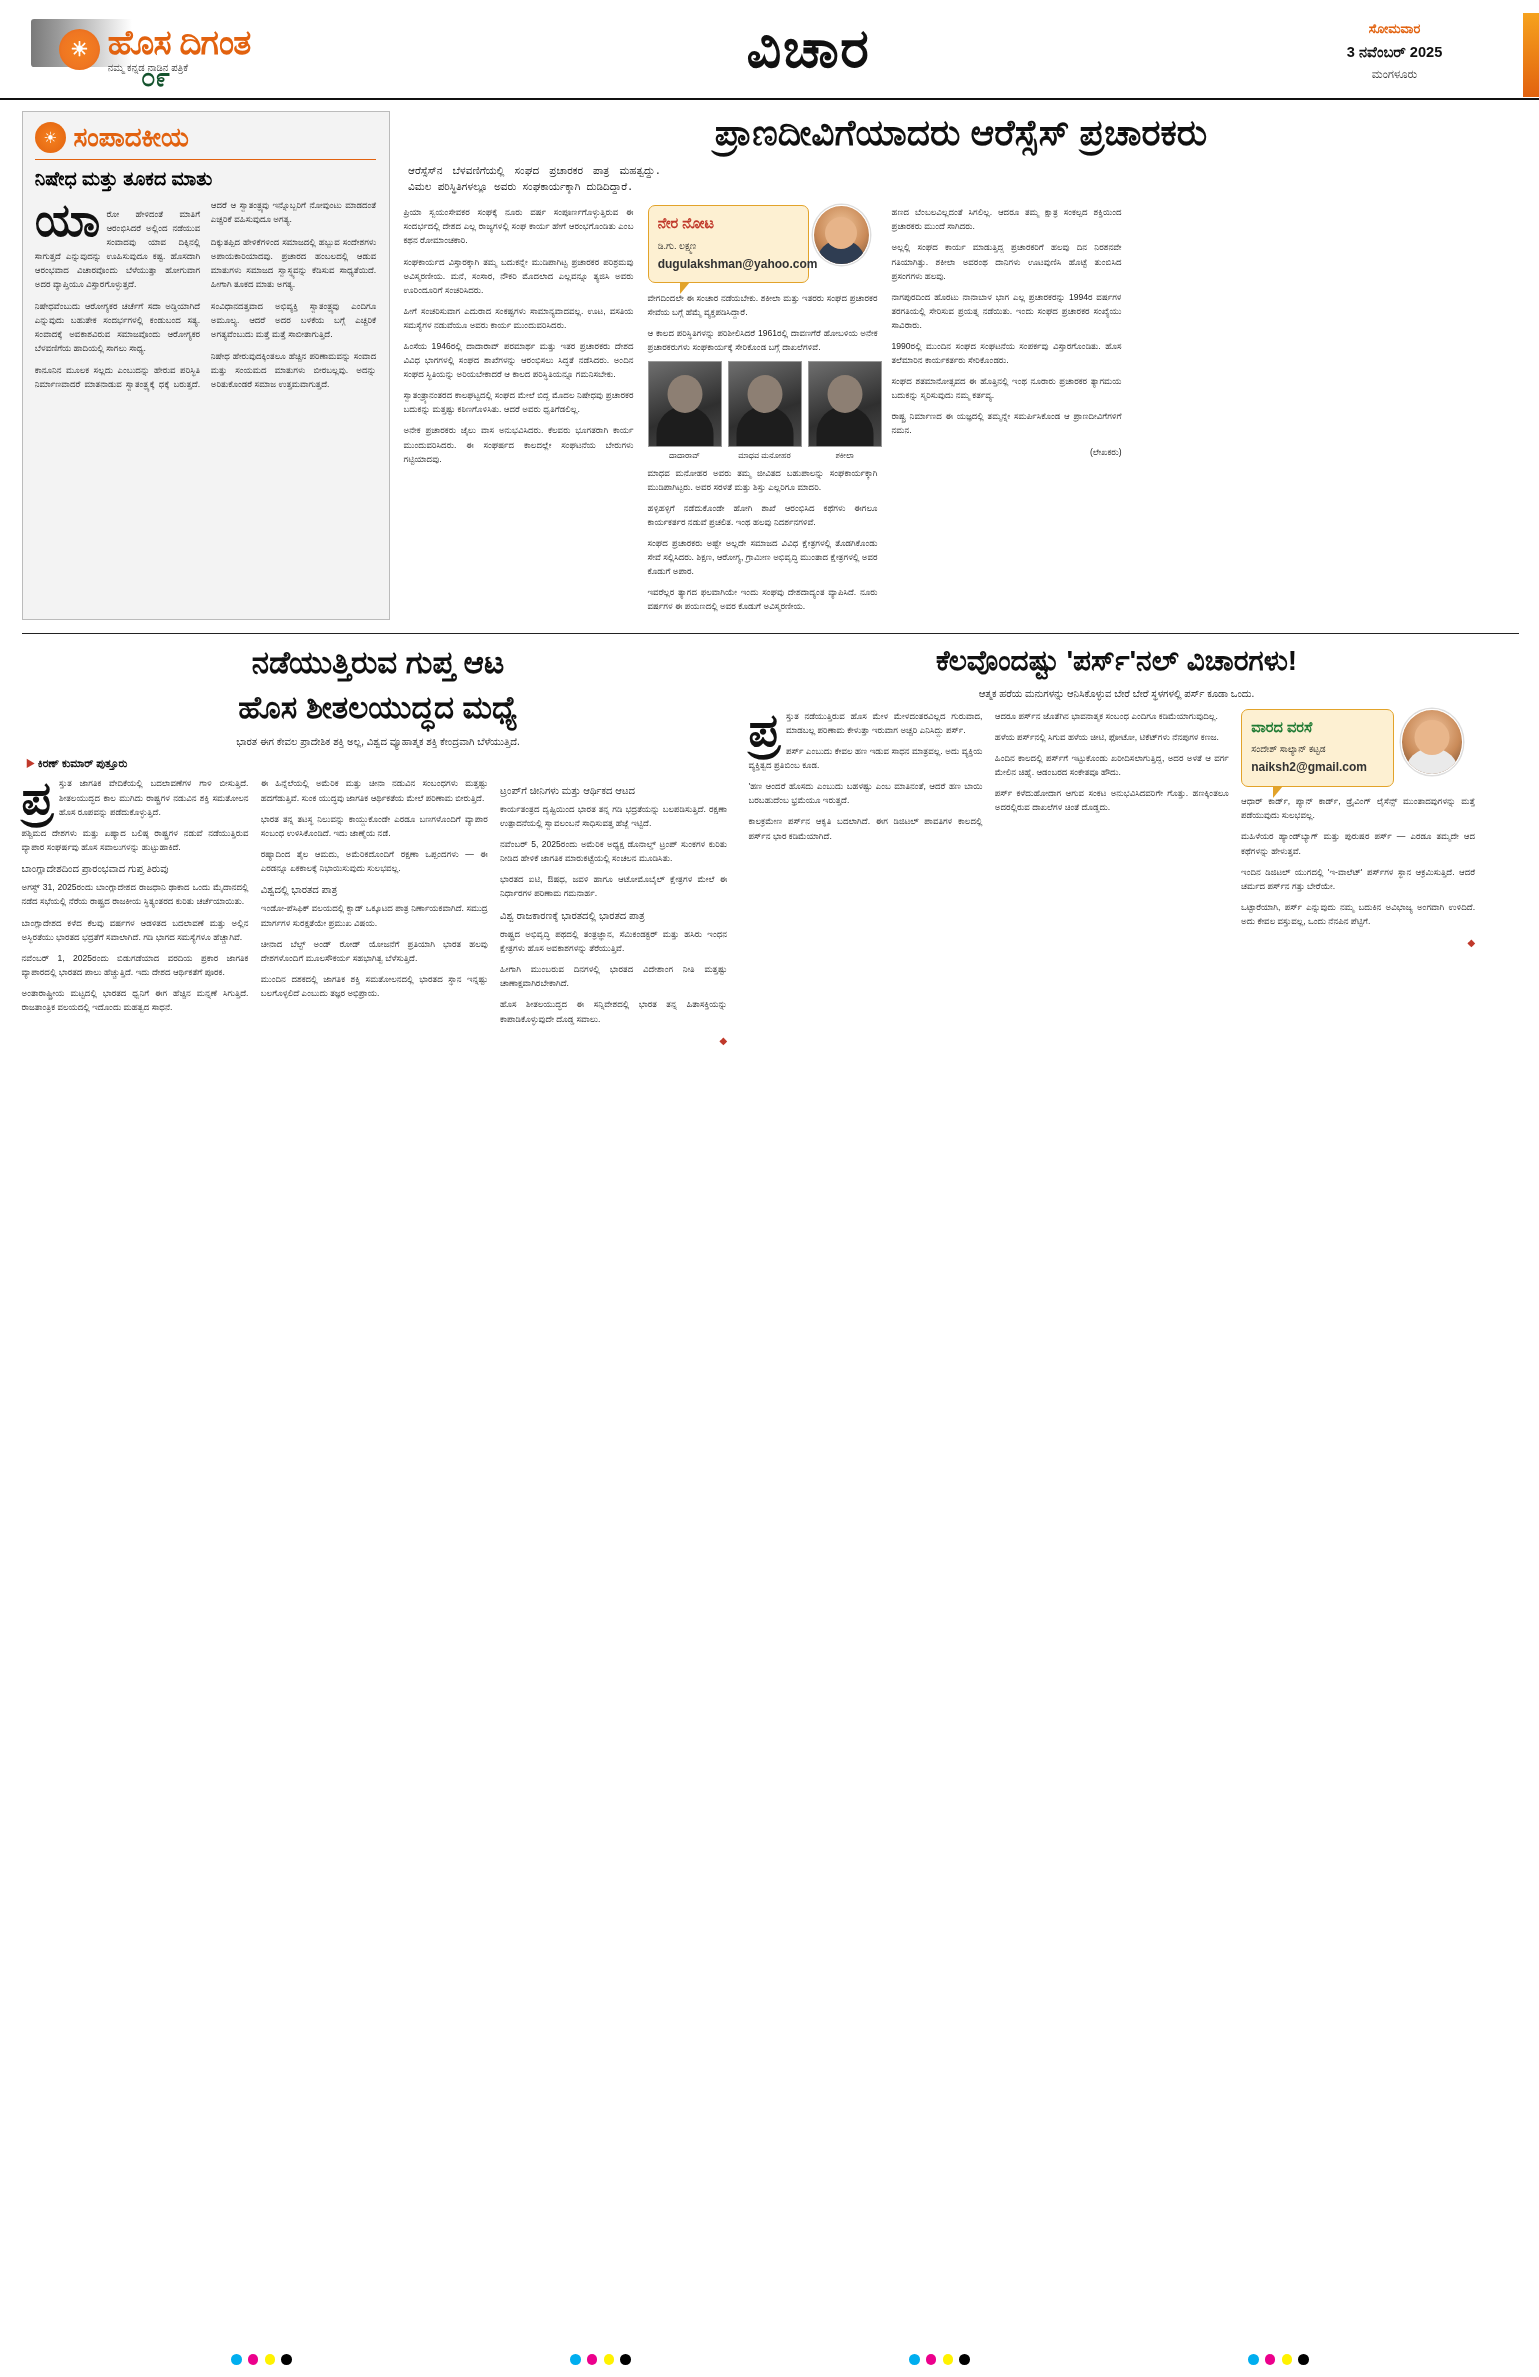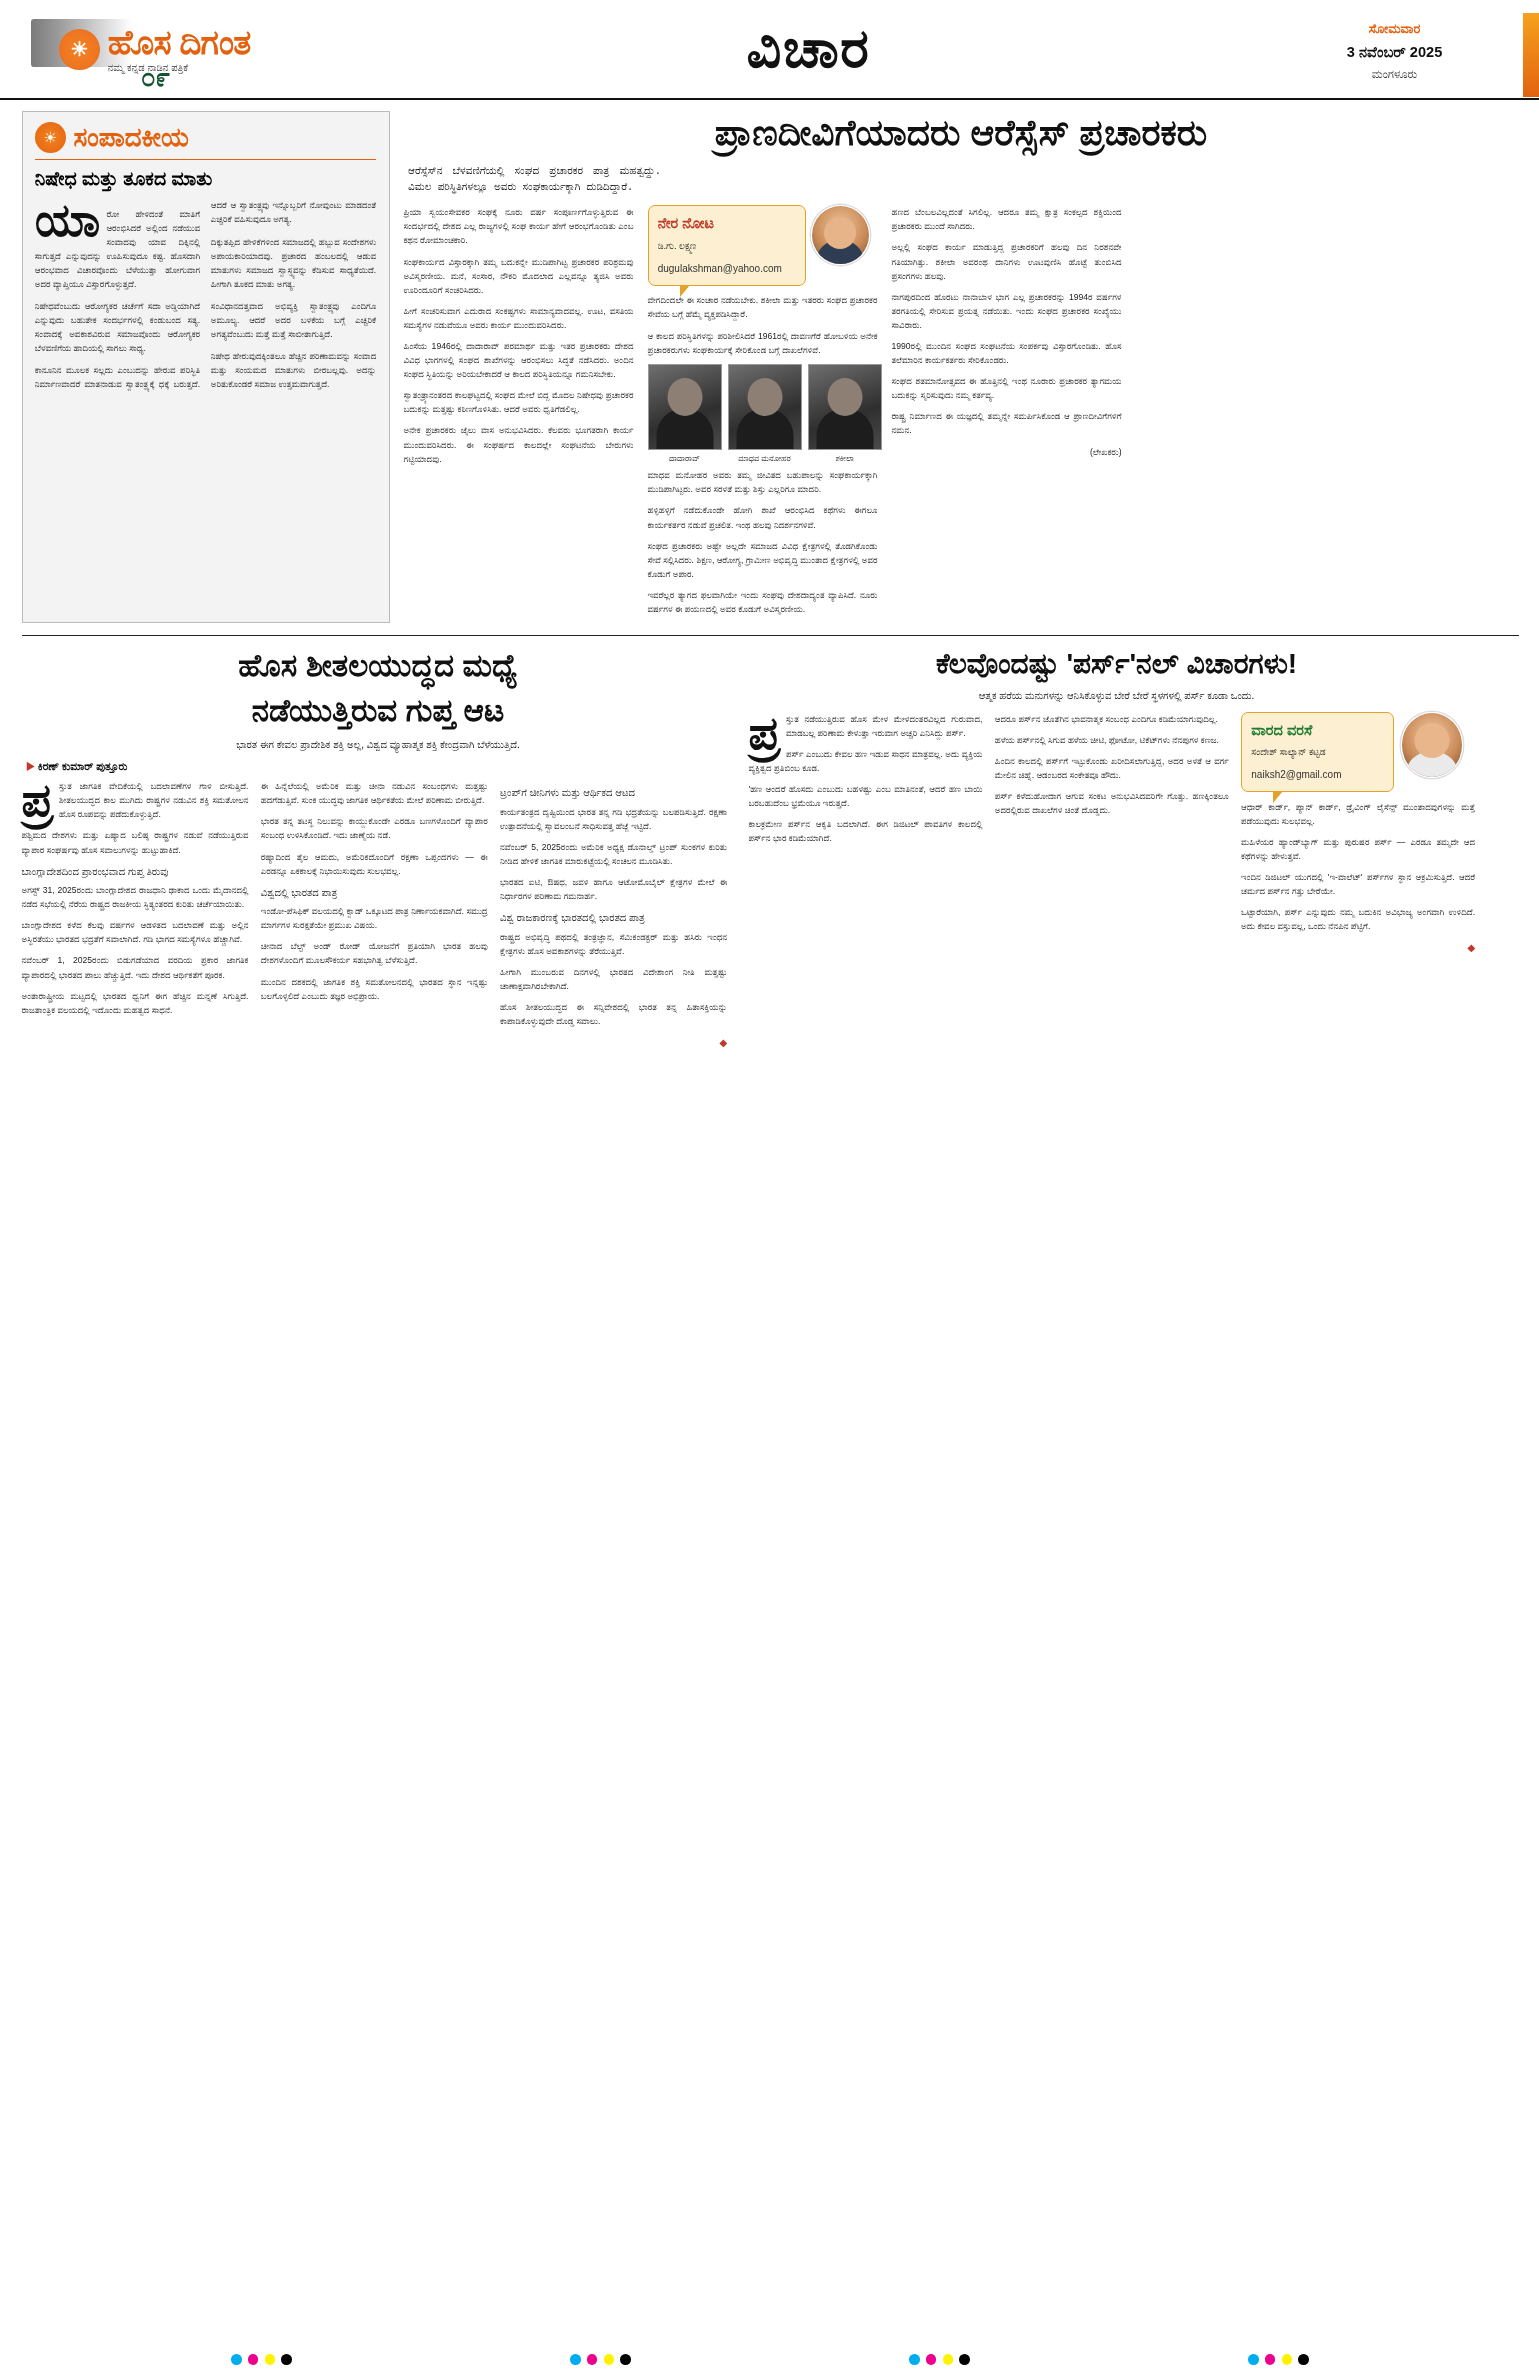--- a/index.html
+++ b/index.html
@@ -173,21 +173,21 @@
     width: 161px;
     position: relative;
   }
   .badge-bubble:after{
     content:""; position:absolute; left: 31px; bottom:-12.3px;
     border-width: 12.3px 10.7px 0 0; border-style: solid;
     border-color: #e2a32a transparent transparent transparent;
   }
   .badge-name { color:#c0392b; font-weight:bold; font-size: 14.6px; }
   .badge-sub { font-size: 9.2px; margin-top:2.3px; color:#222; }
-  .badge-mail { font-size: 10px; color:#333; margin-top:7px; }
+  .badge-mail { font-size: 12px; color:#333; margin-top:1px;font-weight:bold; }
   .badge-photo {
     width: 60px; height: 60px; border-radius: 50%;
     background: radial-gradient(circle at 50% 35%, #f0c59a 0%, #c98a58 55%, #6b4b33 100%);
     margin-left: 4.6px; border: 1.5px solid #fff;
     box-shadow: 0 0 0 1.5px #ddd;
     position: relative; overflow:hidden;
   }
   .badge-photo:before{
     content:""; position:absolute; left:50%; top:58%; width:49px;height:40px;
     transform: translateX(-50%); border-radius: 23px 23px 0 0;
@@ -375,22 +375,22 @@
 
         </div>
       </div>
     </div>
 
     <hr class="sep">
 
     <div class="bottom-section">
 
       <div class="bcol bl">
+        <div class="b-title">ನಡೆಯುತ್ತಿರುವ ಗುಪ್ತ ಆಟ</div>
         <div class="b-title">ಹೊಸ ಶೀತಲಯುದ್ಧದ ಮಧ್ಯೆ</div>
-        <div class="b-title">ನಡೆಯುತ್ತಿರುವ ಗುಪ್ತ ಆಟ</div>
         <div class="b-standfirst">ಭಾರತ ಈಗ ಕೇವಲ ಪ್ರಾದೇಶಿಕ ಶಕ್ತಿ ಅಲ್ಲ, ವಿಶ್ವದ ವ್ಯೂಹಾತ್ಮಕ ಶಕ್ತಿ ಕೇಂದ್ರವಾಗಿ ಬೆಳೆಯುತ್ತಿದೆ.</div>
         <div class="author-line">
           <span class="tri">▶</span>
           <span>ಕಿರಣ್ ಕುಮಾರ್ ಪುತ್ತೂರು</span>
         </div>
 
         <div class="three-cols">
           <div class="col c300">
             <span class="dropcap">ಪ್ರ</span>
             <p>ಸ್ತುತ ಜಾಗತಿಕ ವೇದಿಕೆಯಲ್ಲಿ ಬದಲಾವಣೆಗಳ ಗಾಳಿ ಬೀಸುತ್ತಿದೆ. ಶೀತಲಯುದ್ಧದ ಕಾಲ ಮುಗಿದು ರಾಷ್ಟ್ರಗಳ ನಡುವಿನ ಶಕ್ತಿ ಸಮತೋಲನ ಹೊಸ ರೂಪವನ್ನು ಪಡೆದುಕೊಳ್ಳುತ್ತಿದೆ.</p>

